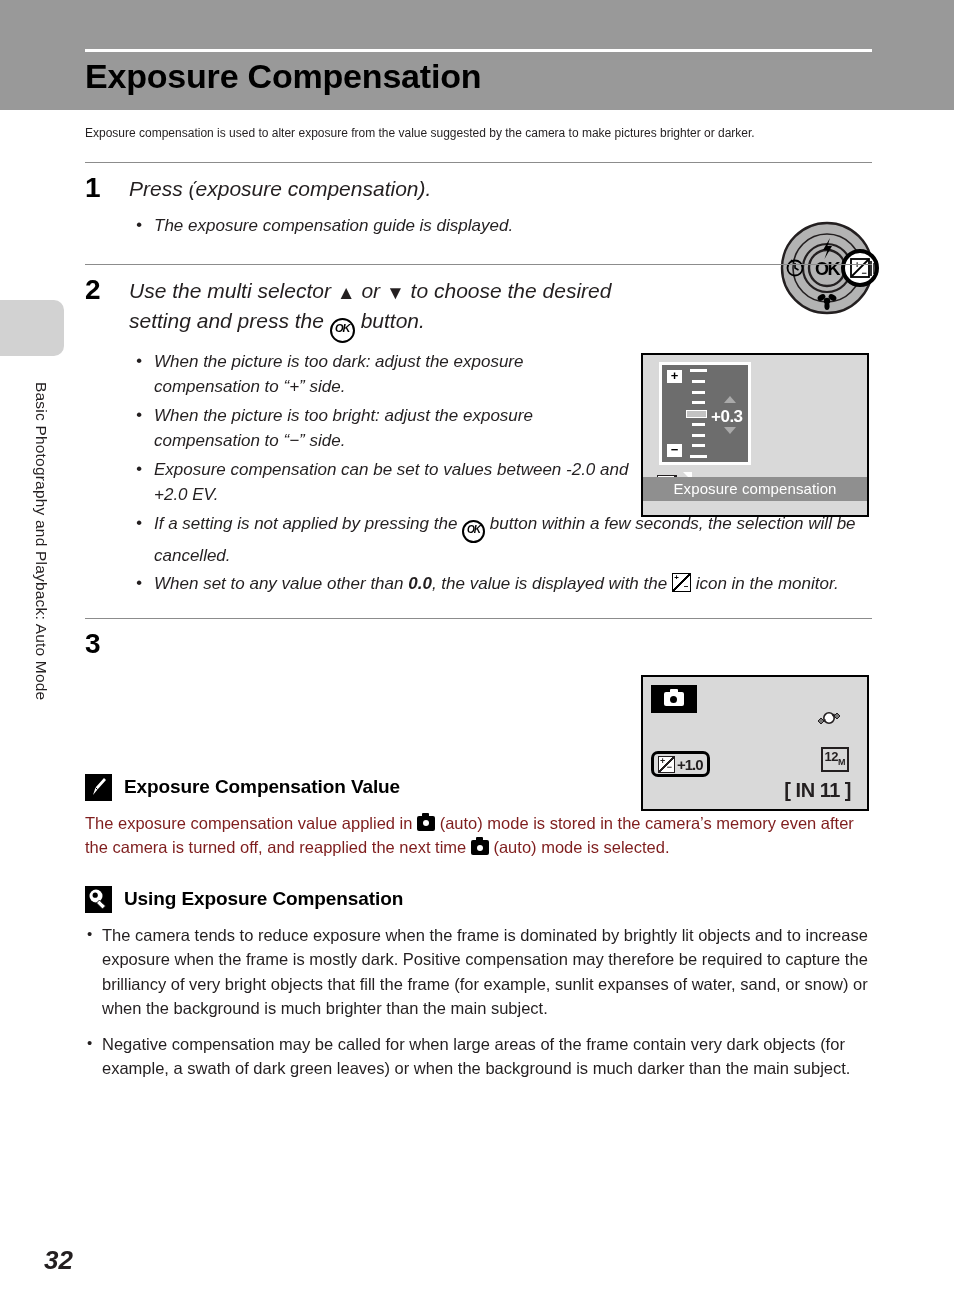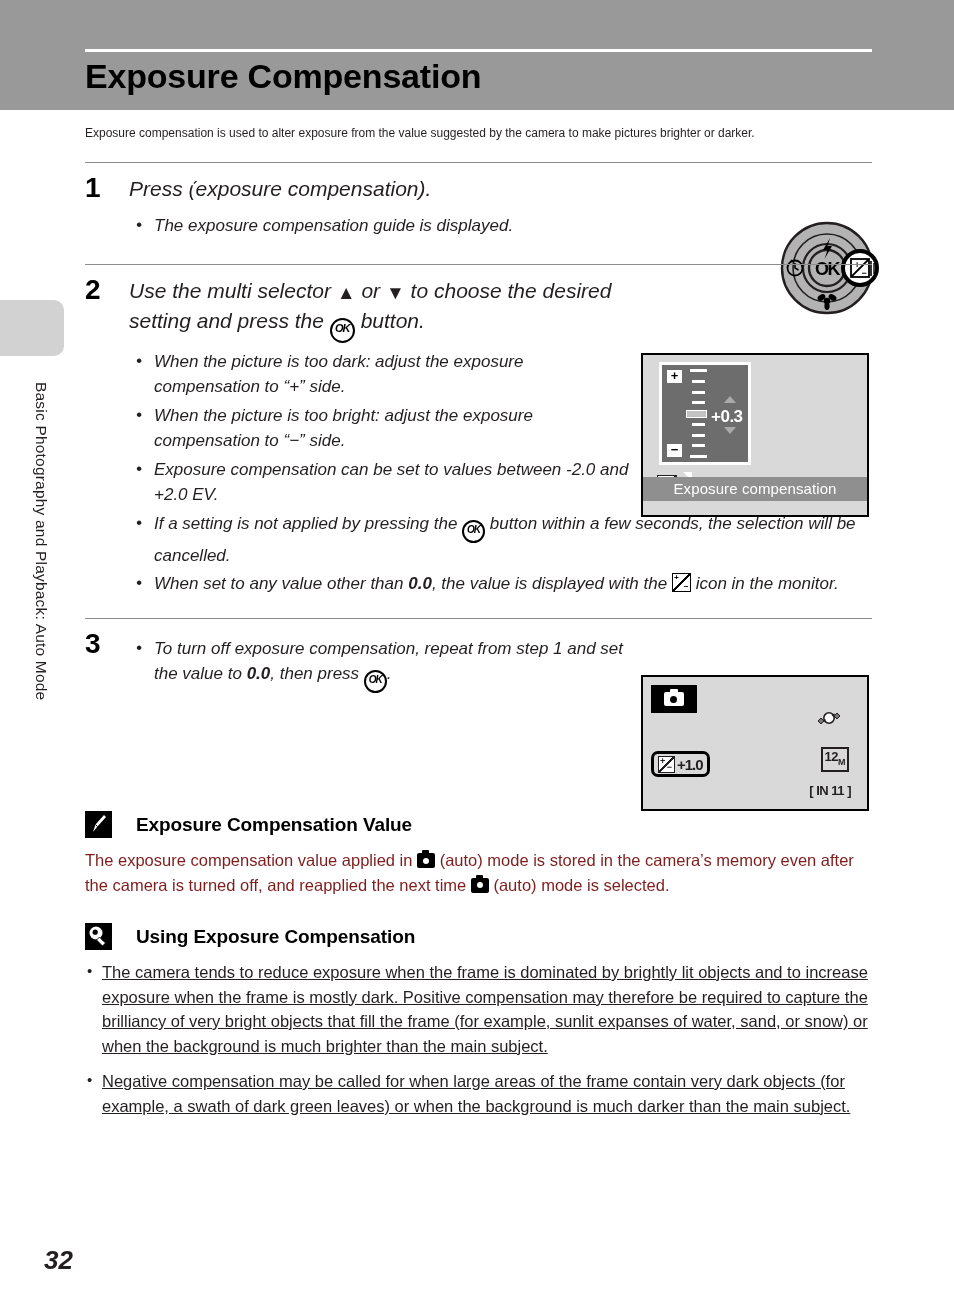--- a/index.html
+++ b/index.html
@@ -433,34 +433,34 @@
     font-size: 13px;
     font-weight: bold;
     line-height: 15px;
     letter-spacing: -0.5px;
     color: #231f20;
   }
   .mon2-size sub { font-size: 9px; }
   .mon2-shots {
     position: absolute;
     right: 16px; bottom: 10px;
-    font-size: 13px;
+    font-size: 20px;
     font-weight: bold;
     letter-spacing: -0.5px;
     color: #231f20;
     line-height: 17px;
     white-space: nowrap;
   }
 
   
   .note-block { margin-top: 0; }
   .note-head {
     display: flex;
     align-items: center;
-    gap: 24px;
+    gap: 12px;
     margin-bottom: 10px;
     margin-top: 18px;
   }
   .note-icon {
     width: 27px; height: 27px;
     background: #000000;
     position: relative;
     flex: 0 0 27px;
   }
   .note-title {
@@ -473,21 +473,20 @@
     font-size: 16.5px;
     line-height: 24.5px;
     color: #7f1d1d;
     width: 788px;
     margin: 0;
   }
   .note-bullets {
     list-style: none;
     margin: 0;
     padding: 0;
-    text-decoration: underline;
   }
   .note-bullets li {
     position: relative;
     padding-left: 17px;
     font-size: 16.5px;
     line-height: 24.5px;
     color: #231f20;
     width: 772px;
     margin-bottom: 11px;
   }
@@ -667,27 +666,20 @@
         </li>
       </ul>
     </div>
   </div>
 
   <div class="hrule" style="margin-top:18px"></div>
 
   <div class="step">
     <div class="step-num">3</div>
     <div class="step-body">
-      <ul class="bullets">
-        <li class="narrow">
-          <span>To turn off exposure compensation, repeat from step 1 and set the value to</span>
-          <b>0.0</b><span>, then press</span>
-          <span class="ic-ok" style="width:19px;height:19px;line-height:15px;font-size:10px">OK</span><span>.</span>
-        </li>
-      </ul>
     </div>
   </div>
 
   <div class="note-block" style="margin-top:115px">
     <div class="note-head">
       <span class="note-icon">
         <svg width="27" height="27" viewBox="0 0 27 27">
           <rect width="27" height="27" fill="#000"></rect>
           <path d="M8 21 L10.5 13.5 L19 4 L21 6 L12.5 15.5 Z" fill="#fff"></path>
           <path d="M10.5 13.5 L12.5 15.5" stroke="#000" stroke-width="1"></path>

